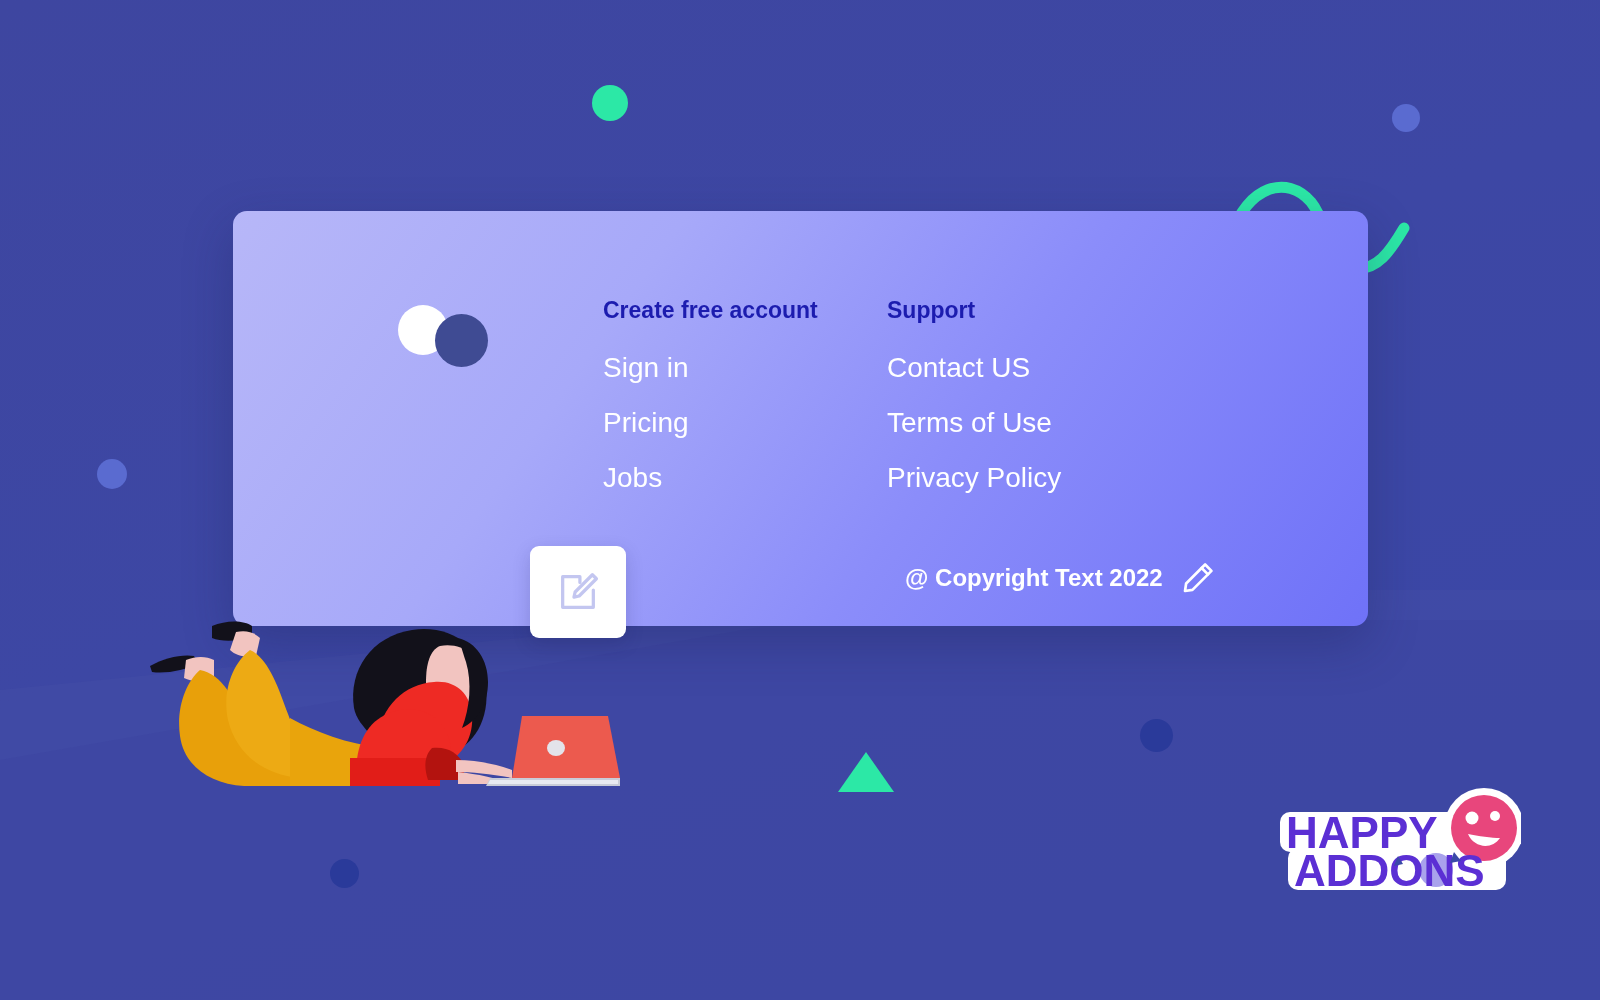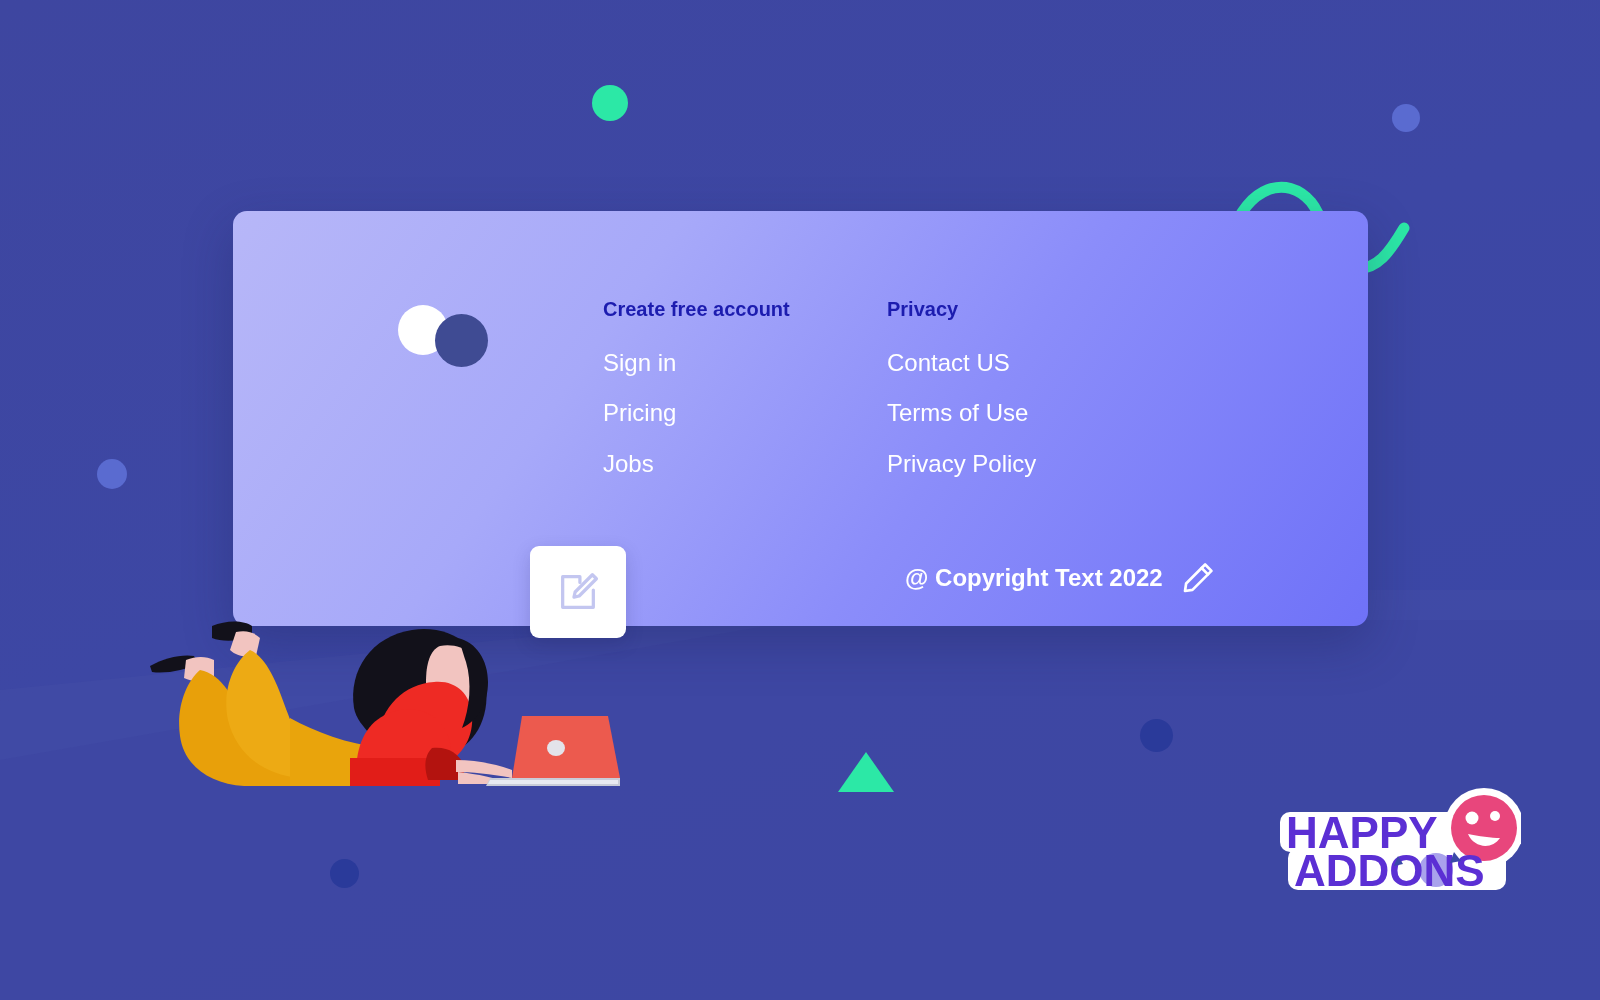--- a/index.html
+++ b/index.html
@@ -39,22 +39,22 @@
   .logo-c1{position:absolute;left:0;top:0;width:50px;height:50px;border-radius:50%;background:#ffffff;}
   .logo-c2{position:absolute;left:37px;top:9px;width:53px;height:53px;border-radius:50%;background:#3f4b93;}
   .logo-text{margin-top:12px;font-size:34px;font-weight:bold;color:#ffffff;letter-spacing:.5px;}
 
   
   .cols{position:absolute;left:370px;top:88px;width:740px;display:flex;}
   .col{flex:0 0 auto;}
   .col1{width:284px;}
   .col2{width:247px;}
   .col3{width:210px;}
-  .col-title{font-size:20px;font-weight:bold;color:#1c1caf;margin:0 0 31px 0;line-height:1;white-space:nowrap;}
-  .col-link{font-size:24px;color:#ffffff;margin-bottom:24px;line-height:1.1;white-space:nowrap;cursor:pointer;}
+  .col-title{font-size:23px;font-weight:bold;color:#1c1caf;margin:0 0 31px 0;line-height:1;white-space:nowrap;}
+  .col-link{font-size:28px;color:#ffffff;margin-bottom:24px;line-height:1.1;white-space:nowrap;cursor:pointer;}
   .col-link.gap{margin-top:5px;}
 
   
   .copyright{position:absolute;left:672px;top:348px;display:flex;align-items:center;gap:16px;}
   .copyright-text{font-size:24px;font-weight:bold;color:#ffffff;white-space:nowrap;}
 
   
   .edit-btn{
     position:absolute;left:530px;top:546px;width:96px;height:92px;
     background:#ffffff;border-radius:9px;
@@ -106,21 +106,21 @@
 
         <div class="col col1">
           <div class="col-title">Create free account</div>
           <div class="col-link">Sign in</div>
           <div class="col-link">Pricing</div>
           <div class="col-link gap">Jobs</div>
         </div>
 
 
         <div class="col col3">
-          <div class="col-title">Privacy</div>
+          <div class="col-title">Support</div>
           <div class="col-link">Contact US</div>
           <div class="col-link">Terms of Use</div>
           <div class="col-link">Privacy Policy</div>
         </div>
 
       </div>
 
       <div class="copyright">
         <div class="copyright-text">@ Copyright Text 2022</div>
         <svg width="38" height="38" viewBox="0 0 24 24" fill="none" stroke="#ffffff" stroke-width="1.7" stroke-linecap="round" stroke-linejoin="round" style="cursor:pointer;">

